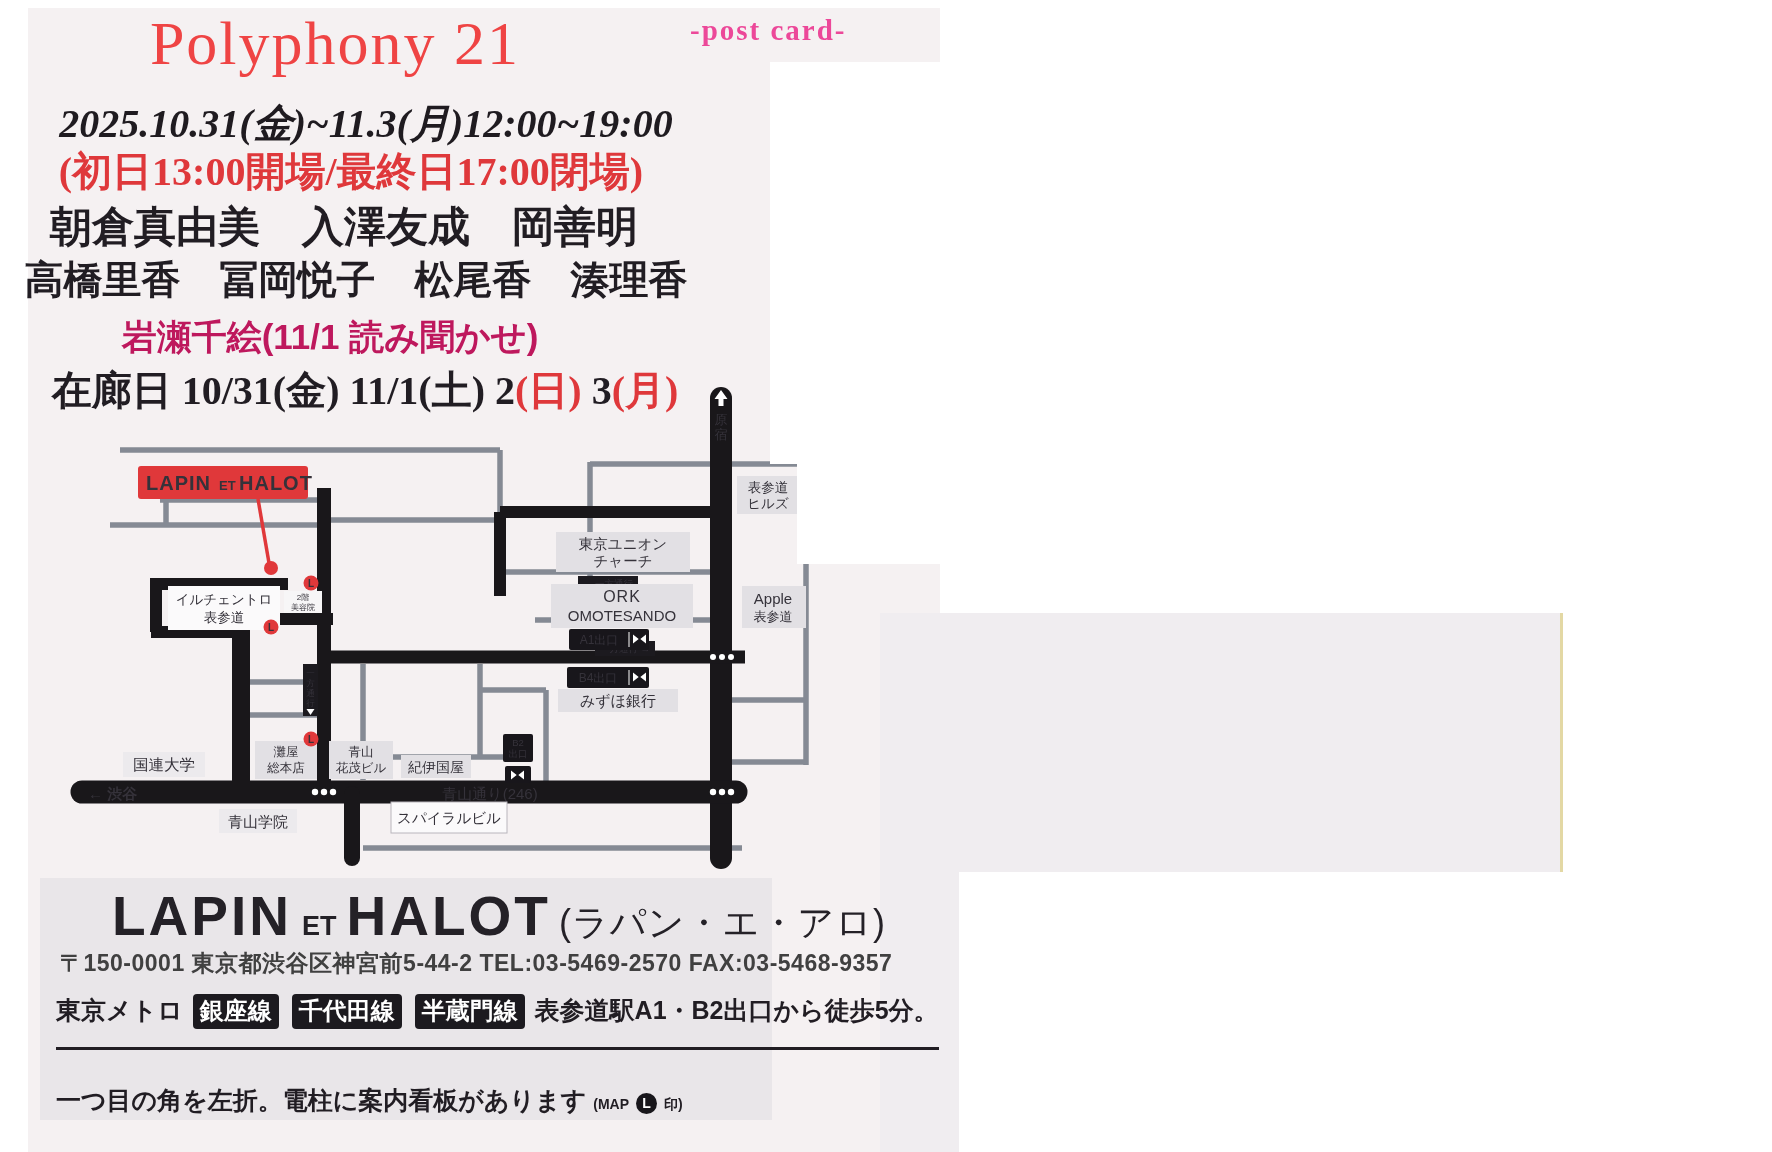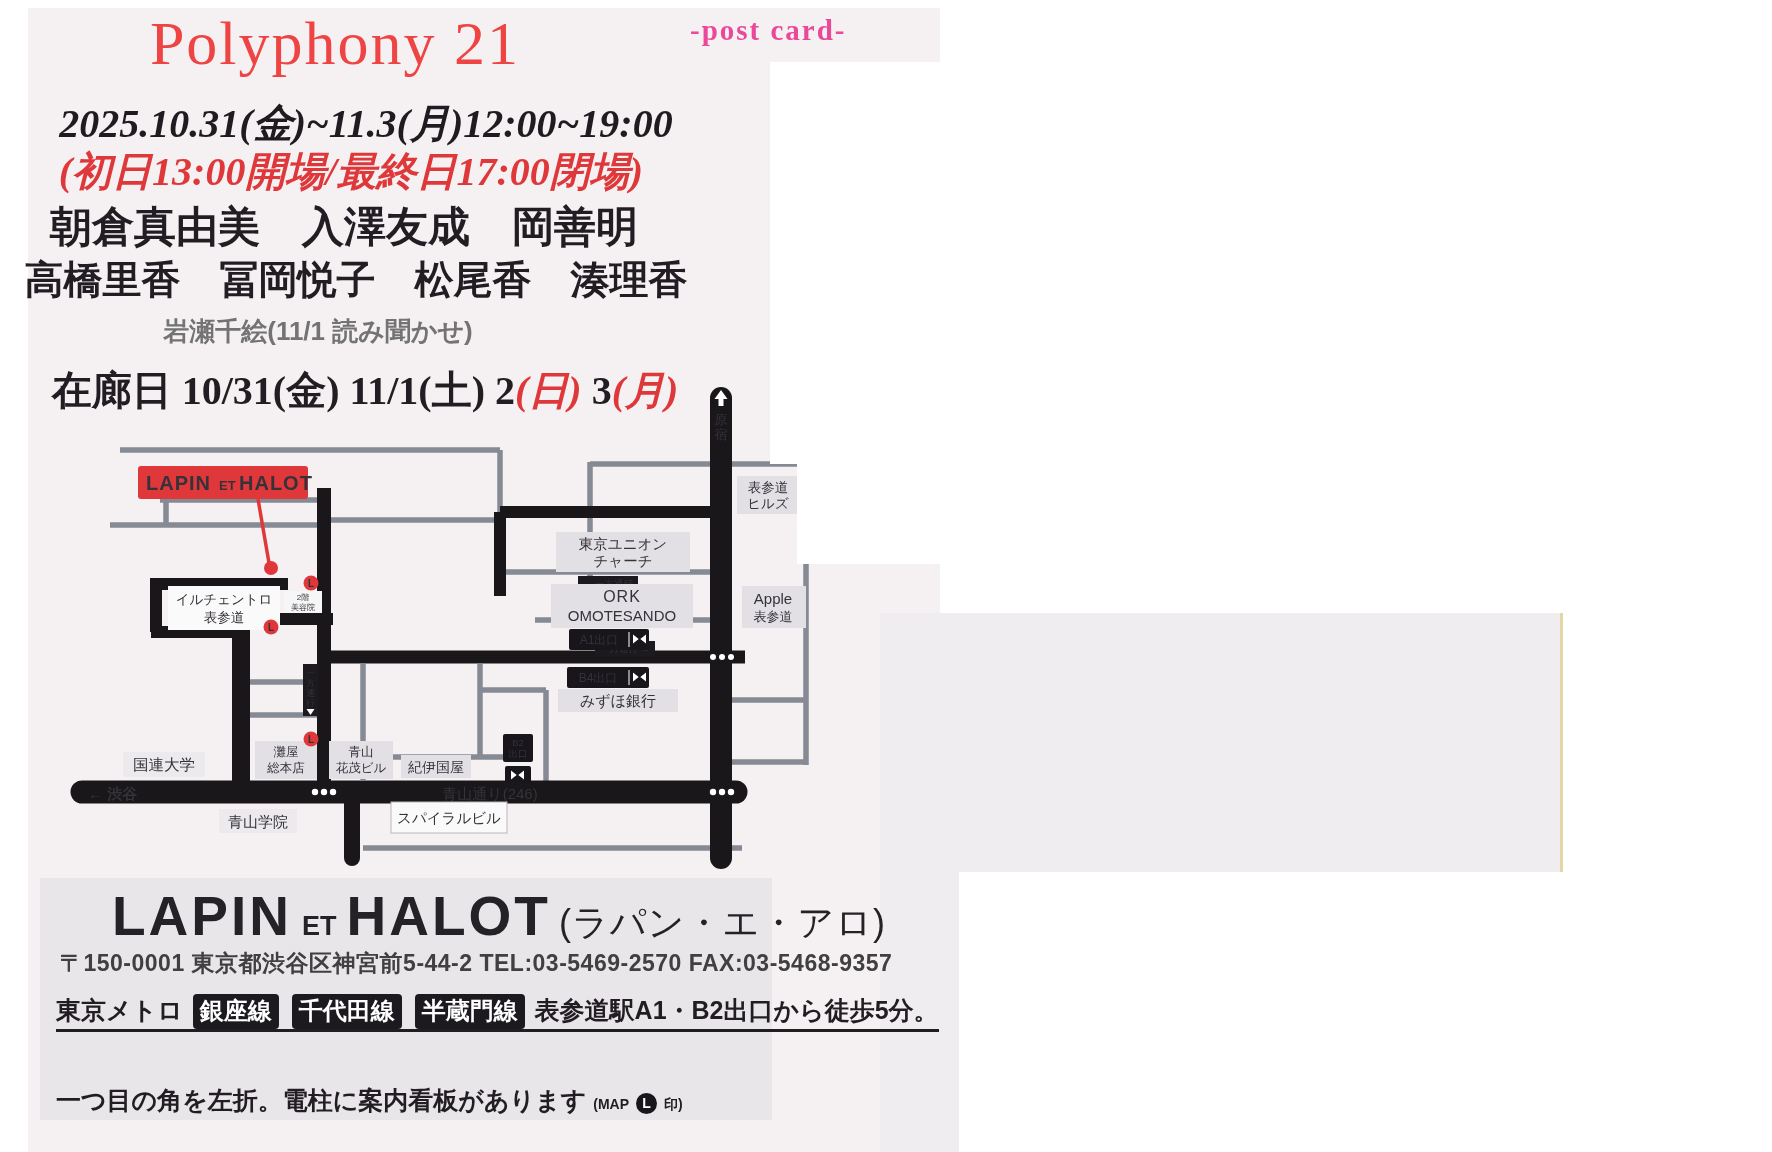--- a/index.html
+++ b/index.html
@@ -9,45 +9,45 @@
   .scan-band{position:absolute;left:880px;top:613px;width:683px;height:259px;background:#f0edf0;}
   .scan-band-edge{position:absolute;left:1560px;top:613px;width:3px;height:259px;background:#e3d8a4;}
   .scan-strip{position:absolute;left:880px;top:872px;width:79px;height:280px;background:#f0edf0;}
   .redact{position:absolute;background:#ffffff;z-index:6;}
   .redact.a{left:770px;top:62px;width:200px;height:402px;}
   .redact.b{left:797px;top:464px;width:163px;height:100px;}
 
   .abs{position:absolute;z-index:3;white-space:nowrap;}
   .serif{font-family:"Liberation Serif",serif;}
   .center{text-align:center;}
-  .red{color:#df383b;font-style:italic;}
+  .red{color:#df383b;}
 
   .title{left:100px;top:8px;width:470px;font-size:62px;letter-spacing:2px;color:#ef4444;}
   .postcard{left:690px;top:14px;font-size:29px;font-weight:bold;color:#ec4899;letter-spacing:2px;}
   .dateline{left:36px;top:96px;width:660px;font-size:40px;font-weight:bold;color:#1f1b20;font-style:italic;}
   .notice{left:26px;top:144px;width:650px;font-size:40px;font-weight:bold;}
   .artists1{left:50px;top:199px;width:570px;font-size:42px;font-weight:bold;}
   .artists2{left:16px;top:253px;width:680px;font-size:39px;font-weight:bold;}
-  .reading{left:68px;top:314px;width:500px;font-size:26px;font-weight:600;color:#737373;}
+  .reading{left:80px;top:314px;width:500px;font-size:35px;font-weight:600;color:#be185d;}
   .attend{left:30px;top:363px;width:670px;font-size:40px;font-weight:bold;}
 
   .map-svg{position:absolute;left:50px;top:378px;z-index:3;}
   .map-svg text{font-family:"Liberation Sans",sans-serif;fill:#35323a;}
 
   .info-bg{position:absolute;left:40px;top:878px;width:732px;height:242px;background:#e9e6e9;z-index:2;}
   .info-title{left:112px;top:884px;display:flex;align-items:baseline;color:#242127;}
   .info-title .big{font-size:55px;font-weight:bold;letter-spacing:3px;}
   .info-title .small-et{font-size:27px;font-weight:bold;margin:0 10px;}
   .info-title .kana{font-size:36px;font-weight:normal;margin-left:8px;letter-spacing:1px;}
   .info-addr{left:60px;top:948px;font-size:23px;font-weight:600;letter-spacing:0.5px;color:#404040;}
   .dir{font-size:25px;font-weight:bold;color:#211d23;}
   .dir1{left:56px;top:994px;}
   .dir2{left:56px;top:1040px;}
   .dir3{left:56px;top:1084px;}
-  .uline{border-bottom:3px solid #211d23;padding-bottom:5px;}
+  .uline{border-bottom:3px solid #211d23;padding-bottom:23px;}
   .line-badge{display:inline-block;background:#1c1a1f;color:#fff;padding:1px 7px 2px;margin:0 3px;
               border-radius:4px;font-size:24px;}
   .map-small{font-size:14px;text-align:right;}
   .l-circle{display:inline-block;width:21px;height:21px;border-radius:50%;background:#18161b;color:#fff;
             font-size:14px;font-weight:bold;text-align:center;line-height:21px;vertical-align:1px;}
 </style>
 </head>
 <body>
 
 <div class="canvas">

